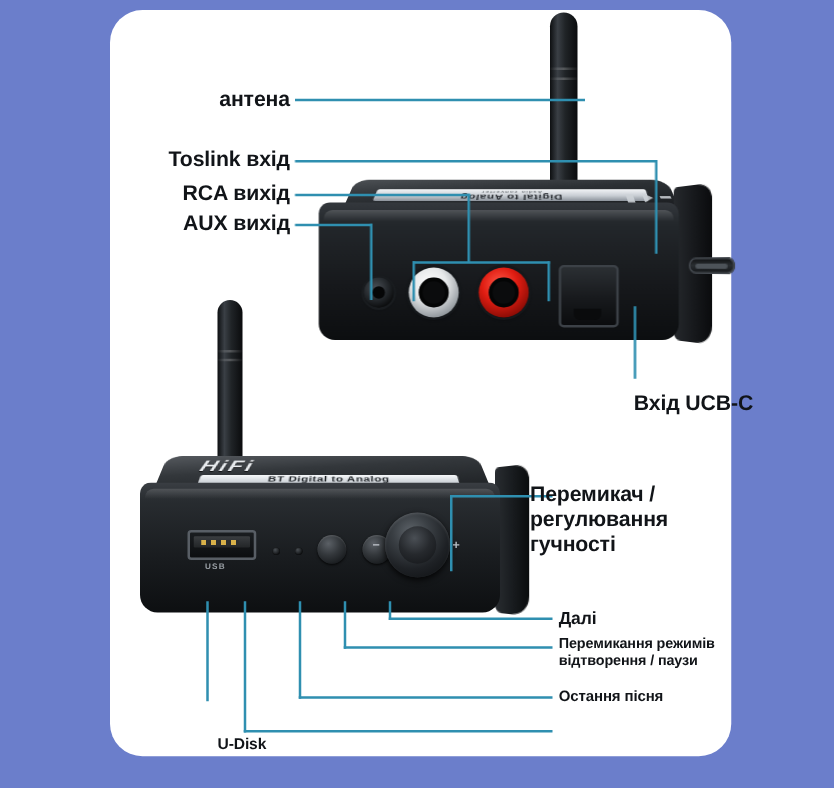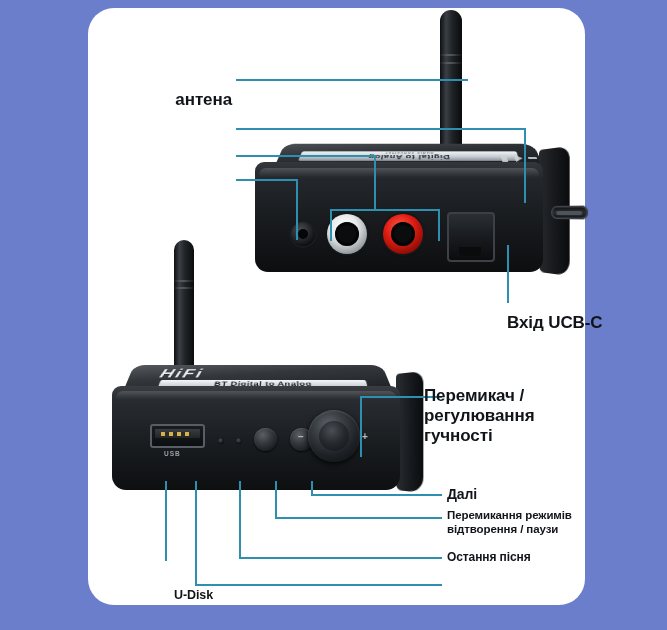--- a/index.html
+++ b/index.html
@@ -19,21 +19,21 @@
 
   
   .lbl{
     position:absolute;
     color:#111418;
     font-weight:bold;
     line-height:1.18;
     white-space:pre-line;
     letter-spacing:-0.1px;
   }
-  .lbl.r{text-align:right;margin-top:20px;}
+  .lbl.r{text-align:right;}
   .lbl.l{text-align:left;}
   .lbl.c{text-align:right;}
 
   
   .ln{position:absolute;background:#2f8fb0;}
   .ln.h{height:2px;}
   .ln.v{width:2px;}
 
   
   #dev-top{position:absolute;left:255px;top:128px;width:305px;height:148px;}
@@ -327,22 +327,25 @@
   <div class="ln v" style="left:239px;top:481px;height:78px;"></div>
   <div class="ln h" style="left:239px;top:557px;width:203px;"></div>
 
   <div class="ln v" style="left:195px;top:481px;height:105px;"></div>
   <div class="ln h" style="left:195px;top:584px;width:247px;"></div>
 
   <div class="ln v" style="left:165px;top:481px;height:80px;"></div>
 
   <div class="lbl r" style="left:32px;top:70px;width:200px;font-size:17px;">антена</div>
 
-
-
+  <div class="lbl r" style="left:12px;top:118px;width:220px;font-size:17px;">Toslink вхід</div>
+
+  <div class="lbl r" style="left:12px;top:145px;width:220px;font-size:17px;">RCA вихід</div>
+
+  <div class="lbl r" style="left:12px;top:169px;width:220px;font-size:17px;">AUX вихід</div>
 
   <div class="lbl l" style="left:466px;top:313px;width:190px;font-size:17px;margin-left:41px;">Вхід UCB-C</div>
 
   <div class="lbl l" style="left:424px;top:386px;width:175px;font-size:17px;">Перемикач /
 регулювання
 гучності</div>
 
   <div class="lbl l" style="left:447px;top:486px;width:200px;font-size:14px;">Далі</div>
 
   <div class="lbl l" style="left:447px;top:509px;width:210px;font-size:11.5px;">Перемикання режимів

